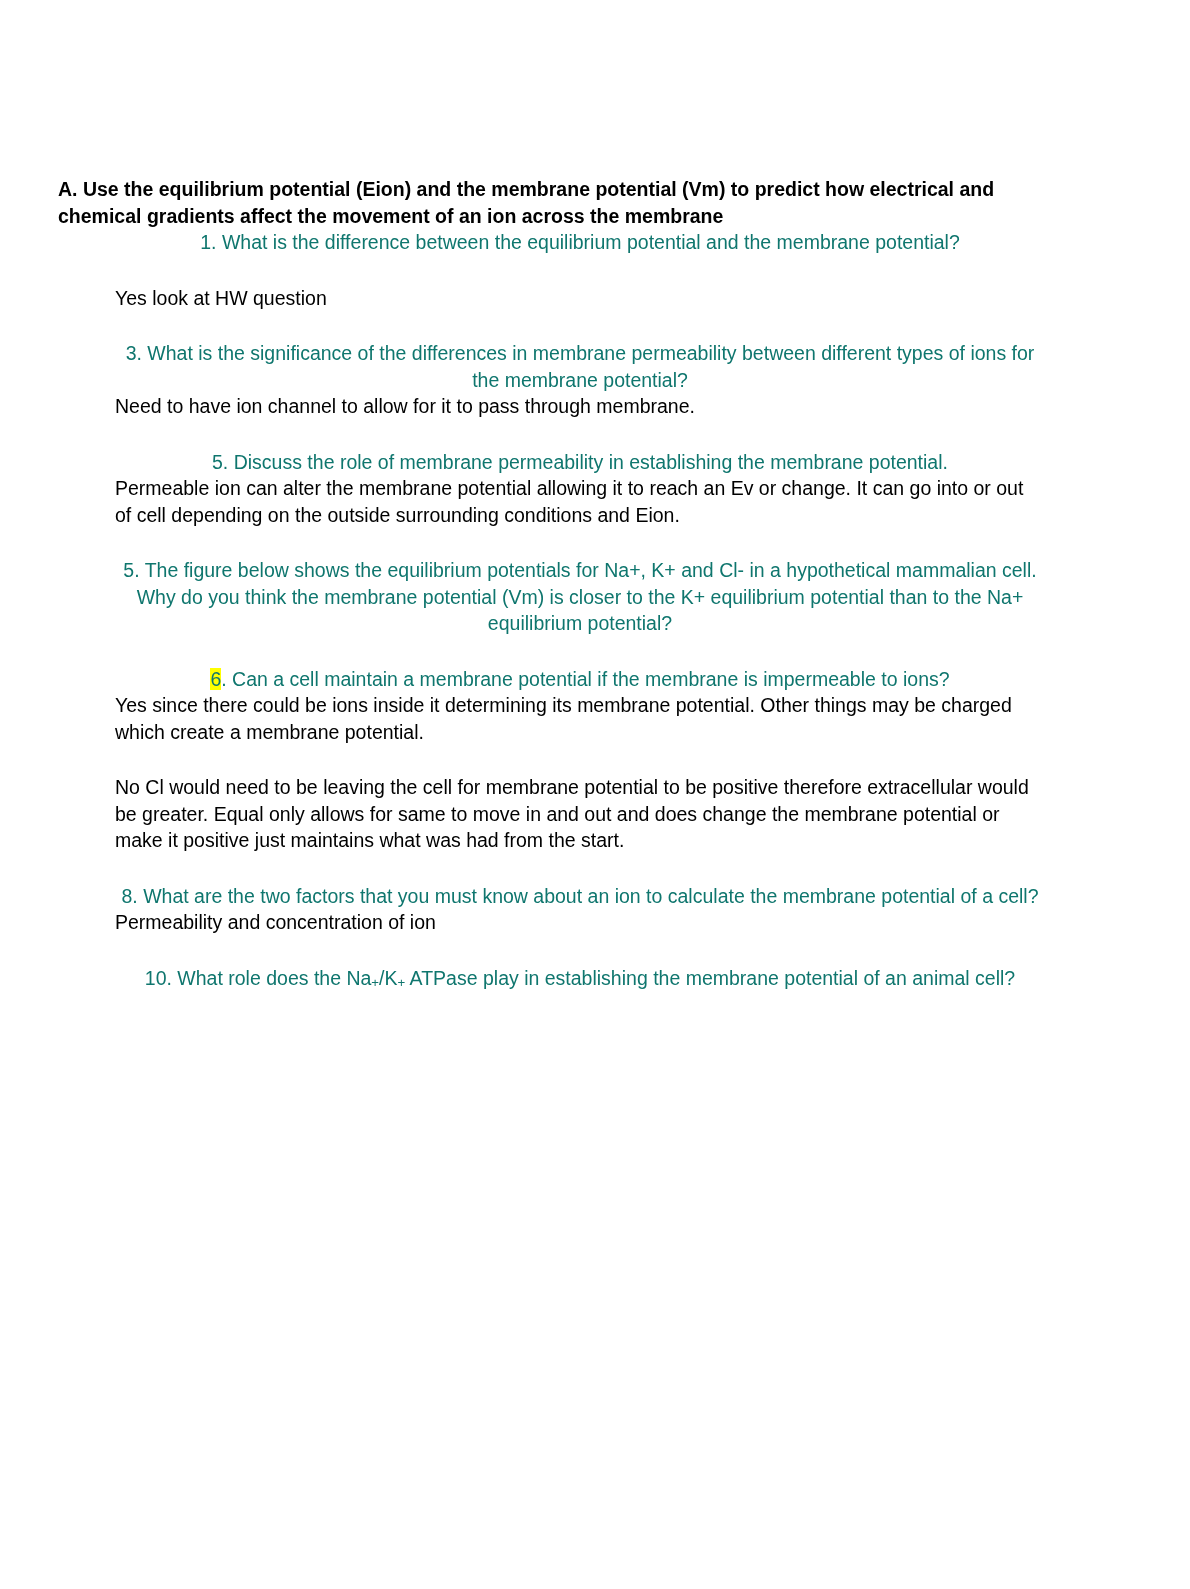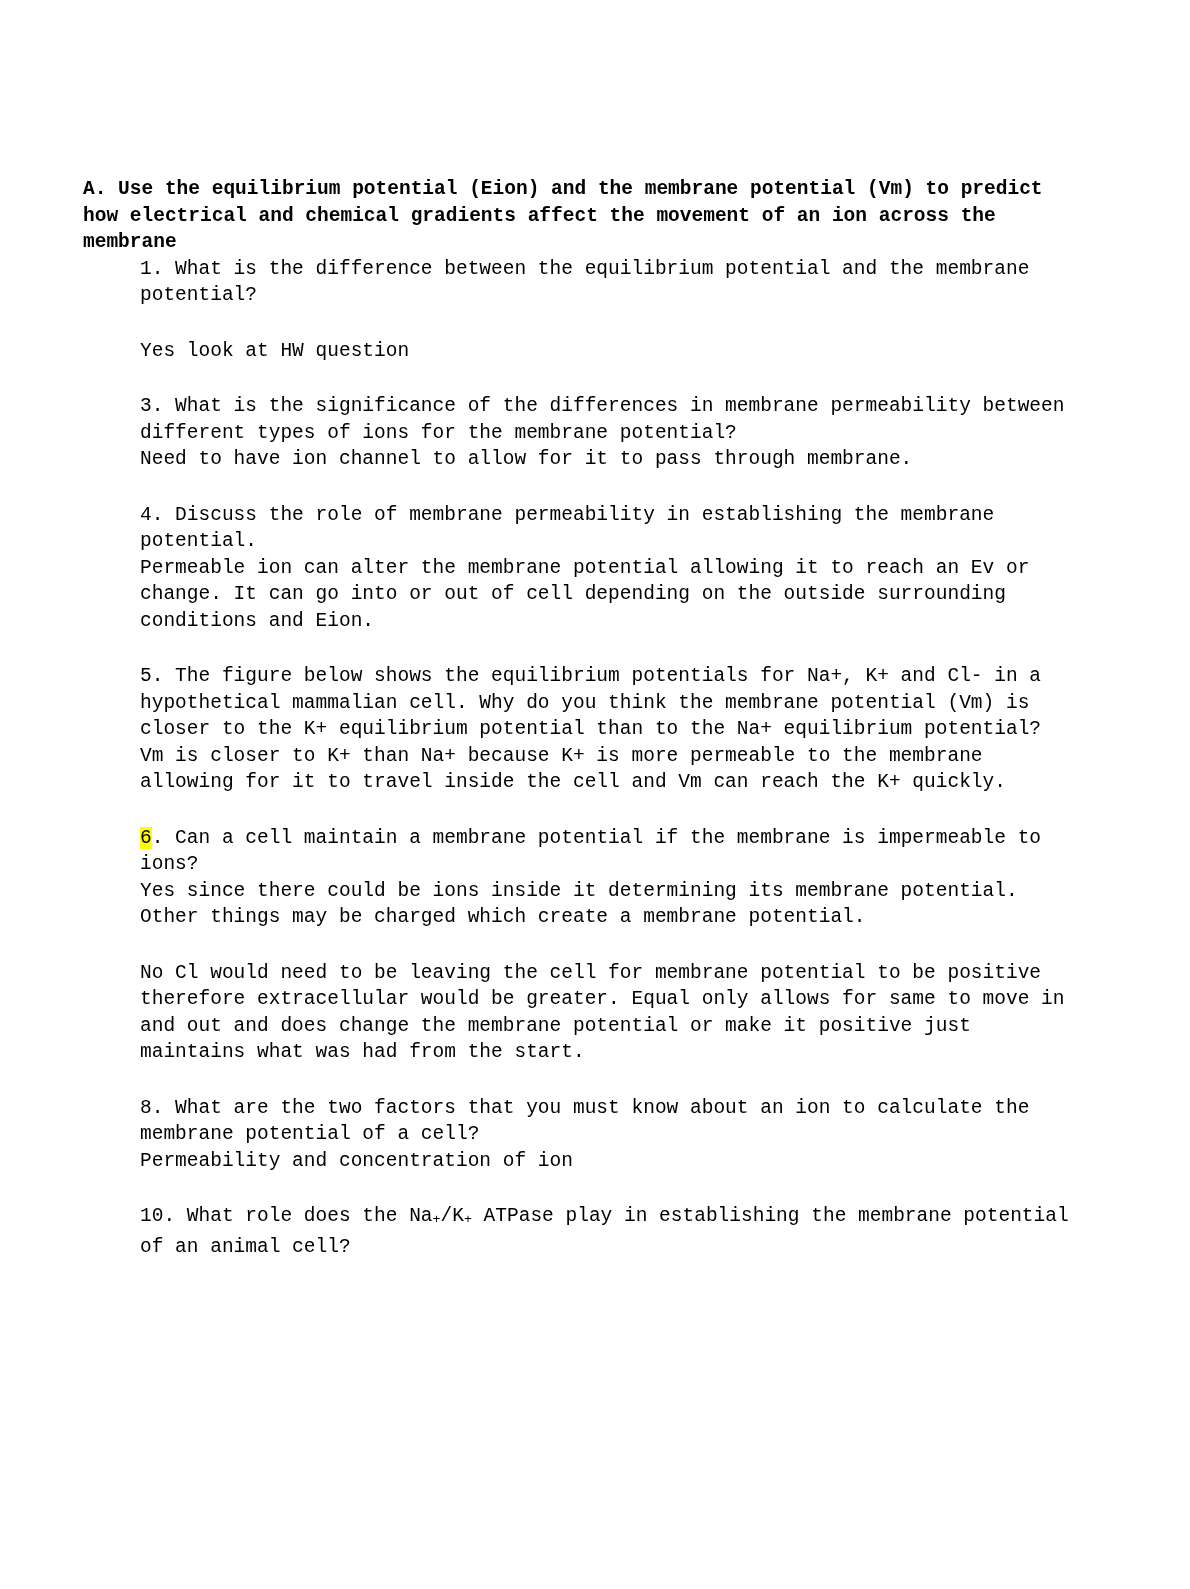--- a/index.html
+++ b/index.html
@@ -6,42 +6,42 @@
     margin: 0;
     padding: 0;
     background: #ffffff;
   }
   .page {
     position: relative;
     width: 1190px;
     height: 1589px;
     background: #ffffff;
     box-sizing: border-box;
-    padding: 176px 95px 0 83px;
-    font-family: Liberation Mono, monospace;
+    padding: 176px 95px 0 58px;
+    font-family: Liberation Sans, sans-serif;
     font-size: 19.5px;
     line-height: 26.5px;
     color: #000000;
     overflow: hidden;
   }
   .heading {
     margin: 0;
     font-size: 19.5px;
     font-weight: bold;
     color: #000000;
     max-width: 1000px;
   }
   .qa {
     margin: 29px 0 0 57px;
     max-width: 930px;
   }
   .qa.first { margin-top: 0; }
   .qa.flush { margin-top: 0; }
   p { margin: 0; }
-  .question { color: #000000; }
+  .question { color: #0f766e; text-align: center; }
   .answer { color: #000000; }
   .hl {
     background: #ffff00;
   }
   .subplus {
     font-size: 0.68em;
     vertical-align: -0.18em;
   }
 </style>
 </head>
@@ -58,27 +58,26 @@
   <div class="qa">
     <p class="answer">Yes look at HW question</p>
   </div>
 
   <div class="qa">
     <p class="question">3. What is the significance of the differences in membrane permeability between different types of ions for the membrane potential?</p>
     <p class="answer">Need to have ion channel to allow for it to pass through membrane.</p>
   </div>
 
   <div class="qa">
-    <p class="question">4. Discuss the role of membrane permeability in establishing the membrane potential.</p>
+    <p class="question">5. Discuss the role of membrane permeability in establishing the membrane potential.</p>
     <p class="answer">Permeable ion can alter the membrane potential allowing it to reach an Ev or change. It can go into or out of cell depending on the outside surrounding conditions and Eion.</p>
   </div>
 
   <div class="qa">
     <p class="question">5. The figure below shows the equilibrium potentials for Na+, K+ and Cl- in a hypothetical mammalian cell. Why do you think the membrane potential (Vm) is closer to the K+ equilibrium potential than to the Na+ equilibrium potential?</p>
-    <p class="answer">Vm is closer to K+ than Na+ because K+ is more permeable to the membrane allowing for it to travel inside the cell and Vm can reach the K+ quickly.</p>
   </div>
 
   <div class="qa">
     <p class="question"><span class="hl">6</span><span>. Can a cell maintain a membrane potential if the membrane is impermeable to ions?</span></p>
     <p class="answer">Yes since there could be ions inside it determining its membrane potential. Other things may be charged which create a membrane potential.</p>
   </div>
 
   <div class="qa">
     <p class="answer">No Cl would need to be leaving the cell for membrane potential to be positive therefore extracellular would be greater. Equal only allows for same to move in and out and does change the membrane potential or make it positive just maintains what was had from the start.</p>
   </div>

